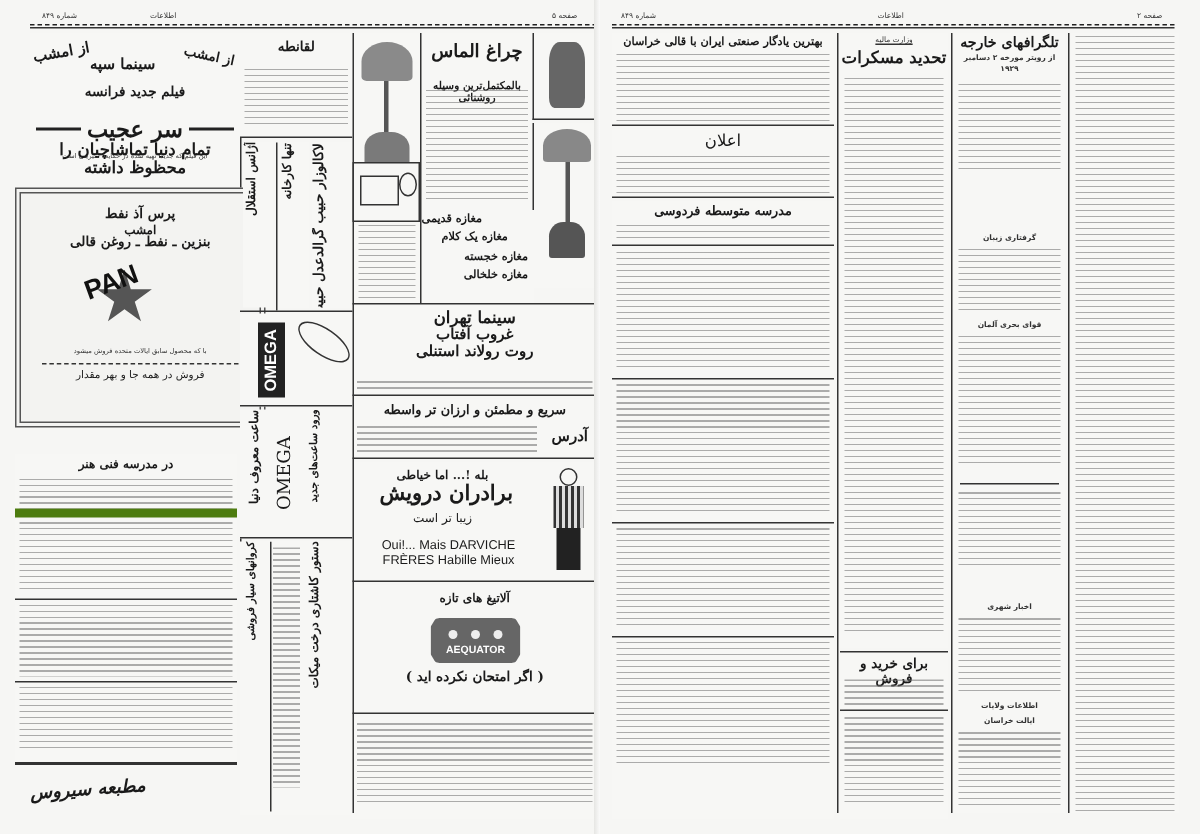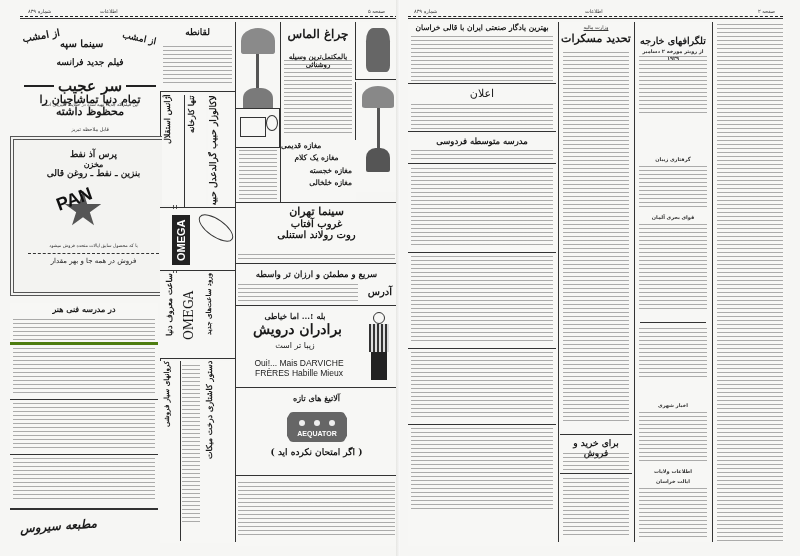--- a/index.html
+++ b/index.html
@@ -41,34 +41,34 @@
       <div style="flex:1;height:2px;background:#222"></div>
       <div class="head" style="font-size:15px">سر عجیب</div>
       <div style="flex:1;height:2px;background:#222"></div>
     </div>
     <div class="sm" style="position:absolute;left:0;right:0;top:80px;text-align:center;font-size:4.5px">این فیلم که جدیدا تهیه شده در حکایت شیرینی است</div>
     <div class="head" style="position:absolute;left:0;right:0;top:72px;font-size:11px">تمام دنیا تماشاچیان را محظوظ داشته</div>
     <div class="sm" style="position:absolute;left:0;right:0;top:104px;text-align:center">قابل ملاحظه تبریز</div>
   </div>
   <div class="vline" style="left:160px;top:22px;height:420px"></div>
 
-  <div class="box" style="left:10px;top:136px;width:167px;height:160px;border:4px double #555;background:#f3f3f1">
+  <div class="box" style="left:10px;top:125px;width:167px;height:160px;border:4px double #555;background:#f3f3f1">
     <div class="head" style="margin-top:10px;font-size:9px">پرس آذ نفط</div>
-    <div class="head" style="font-size:8px">مخزن</div>
+    <div class="head" style="font-size:8px">امشب</div>
     <div class="head" style="font-size:9px">بنزین ـ نفط ـ روغن قالی</div>
     <div style="position:relative;height:60px;margin-top:4px">
       <div style="position:absolute;left:50px;top:8px;width:38px;height:38px;background:#555;clip-path:polygon(50% 0,61% 35%,98% 35%,68% 57%,79% 91%,50% 70%,21% 91%,32% 57%,2% 35%,39% 35%)"></div>
       <div class="pan" style="left:42px;top:6px;font-size:18px;transform:rotate(-20deg)">PAN</div>
     </div>
     <div class="sm" style="text-align:center;font-size:4.5px">با که محصول سابق ایالات متحده فروش میشود</div>
     <div style="margin:4px 14px;border-top:1px dashed #333"></div>
     <div class="head" style="font-size:7px;font-weight:normal">فروش در همه جا و بهر مقدار</div>
   </div>
 
-  <div class="box" style="left:10px;top:303px;width:148px;height:42px;border:none;border-bottom:3px solid #4d7c0f">
+  <div class="box" style="left:10px;top:303px;width:148px;height:42px;border:none;border-bottom:6px solid #4d7c0f">
     <div class="head" style="font-size:8px;margin-top:2px">در مدرسه فنی هنر</div>
     <div class="fill lines" style="top:16px;height:22px"></div>
   </div>
   <div class="box" style="left:10px;top:346px;width:148px;height:165px;border:none">
     <div class="fill lines" style="top:2px;height:48px"></div>
     <div class="hline" style="left:0;right:0;top:53px"></div>
     <div class="fill lines" style="top:57px;height:48px"></div>
     <div class="hline" style="left:0;right:0;top:108px"></div>
     <div class="fill lines" style="top:112px;height:44px"></div>
     <div class="hline" style="left:0;right:0;top:162px;height:2px"></div>
@@ -228,21 +228,21 @@
   <div class="box" style="left:160px;top:434px;width:72px;height:40px;border:1px solid #333;border-left:none;border-right:none">
     <div class="head" style="font-size:9px;margin-top:4px">برای خرید و فروش</div>
     <div class="fill lines" style="top:18px;height:20px"></div>
   </div>
   <div class="box" style="left:160px;top:476px;width:72px;height:70px;border:none">
     <div class="fill lines" style="top:2px;height:60px"></div>
   </div>
   <div class="vline" style="left:234px;top:22px;height:520px"></div>
 
   <div class="box" style="left:236px;top:22px;width:74px;height:520px;border:none">
-    <div class="head" style="font-size:9.5px;margin-top:14px">تلگرافهای خارجه</div>
+    <div class="head" style="font-size:9.5px;margin-top:2px">تلگرافهای خارجه</div>
     <div class="sm" style="text-align:center;font-weight:bold;margin-top:2px">از رویتر مورخه ۲ دسامبر ۱۹۲۹</div>
     <div class="fill lines" style="top:34px;height:60px"></div>
     <div class="sm" style="position:absolute;left:0;right:0;top:134px;text-align:center;font-weight:bold">گرفتاری زیبان</div>
     <div class="fill lines" style="top:144px;height:44px"></div>
     <div class="sm" style="position:absolute;left:0;right:0;top:192px;text-align:center;font-weight:bold">قوای بحری آلمان</div>
     <div class="fill lines" style="top:202px;height:88px"></div>
     <div class="hline" style="left:4px;right:4px;top:300px"></div>
     <div class="fill lines" style="top:306px;height:50px"></div>
     <div class="sm" style="position:absolute;left:0;right:0;top:380px;text-align:center;font-weight:bold">اخبار شهری</div>
     <div class="fill lines" style="top:390px;height:50px"></div>

